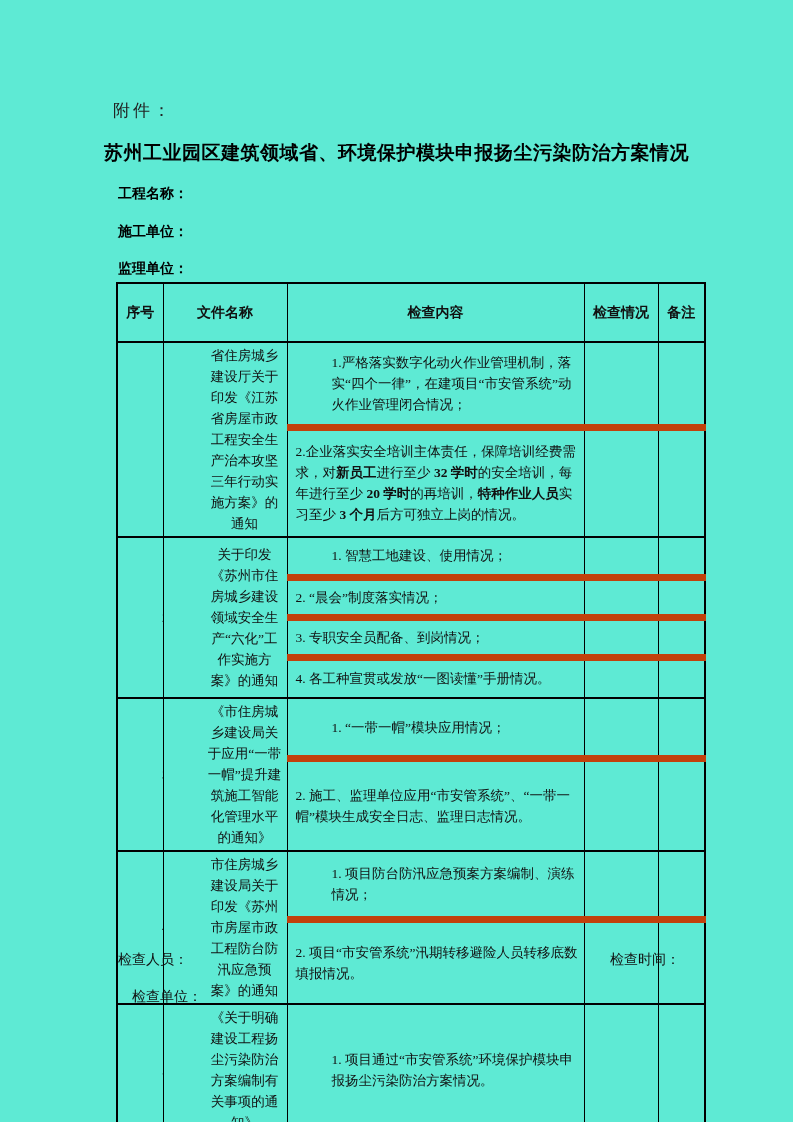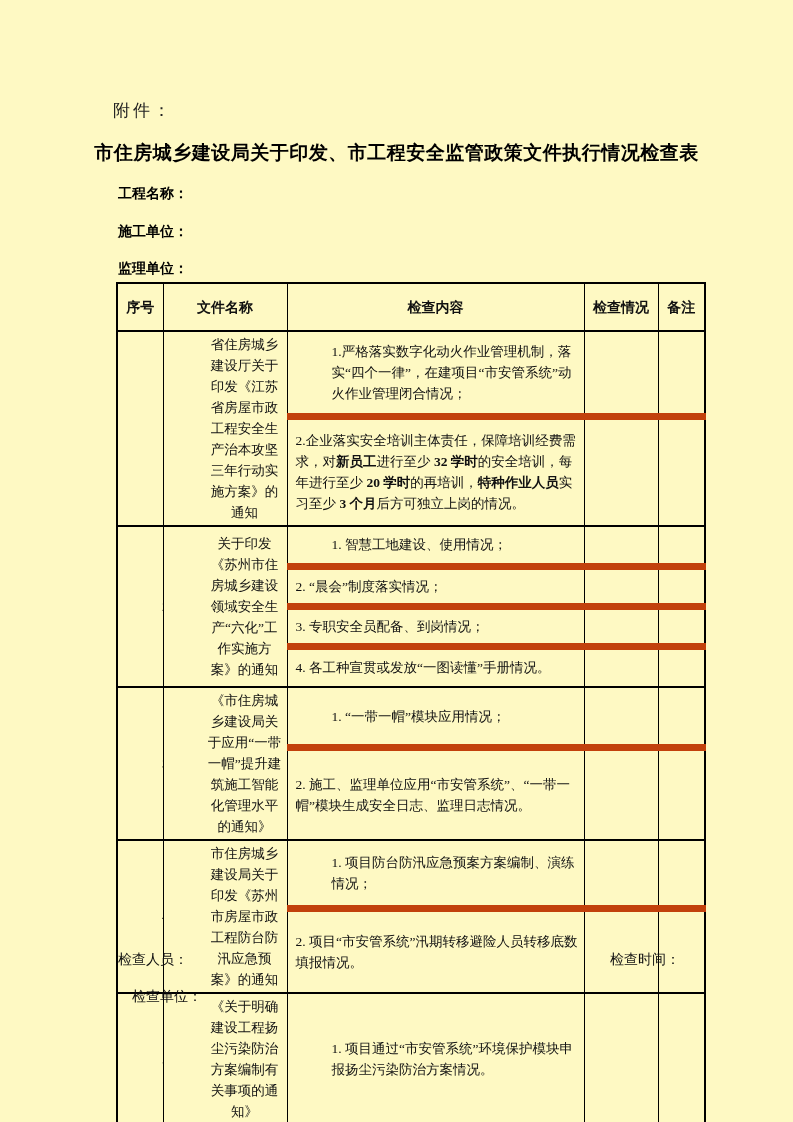--- a/index.html
+++ b/index.html
@@ -1,19 +1,19 @@
 <!DOCTYPE html>
 <html lang="zh"><head>
 <meta charset="utf-8">
 <style>
   html,body{margin:0;padding:0;background:#fff;}
   .page{
     position:relative;
     width:793px;height:1122px;
-    background:#fef9c3;
+    background:#5eead4;
     color:#111;
     font-family:"Liberation Serif","DejaVu Serif",serif;
     overflow:hidden;
   }
   .attachment{
     position:absolute;left:113px;top:99px;
     font-size:17px;letter-spacing:3px;color:#222;
   }
   .doc-title{
     position:absolute;left:0;top:140px;width:793px;
@@ -55,36 +55,36 @@
   .f-time{left:610px;top:951px;}
   .f-unit{left:132px;top:988px;}
 </style>
 </head>
 <body>
 
 <div class="page">
 
   <div class="attachment">附件：</div>
 
-  <div class="doc-title">市住房城乡建设局关于印发、市工程安全监管政策文件执行情况检查表</div>
+  <div class="doc-title">苏州工业园区建筑领域省、环境保护模块申报扬尘污染防治方案情况</div>
 
   <div class="field-label fl-0">工程名称：</div>
   <div class="field-label fl-1">施工单位：</div>
   <div class="field-label fl-2">监理单位：</div>
 
   <table class="check-table">
     <colgroup>
       <col style="width:46px">
       <col style="width:124px">
       <col style="width:297px">
       <col style="width:74px">
       <col style="width:47px">
     </colgroup>
     <thead>
-      <tr style="height:48px">
+      <tr style="height:59px">
         <th>序号</th>
         <th>文件名称</th>
         <th>检查内容</th>
         <th>检查情况</th>
         <th>备注</th>
       </tr>
     </thead>
     <tbody id="table-body">
         <tr class="group-start" style="height: 63px;">
           <td class="cell-no" rowspan="2">1</td>

